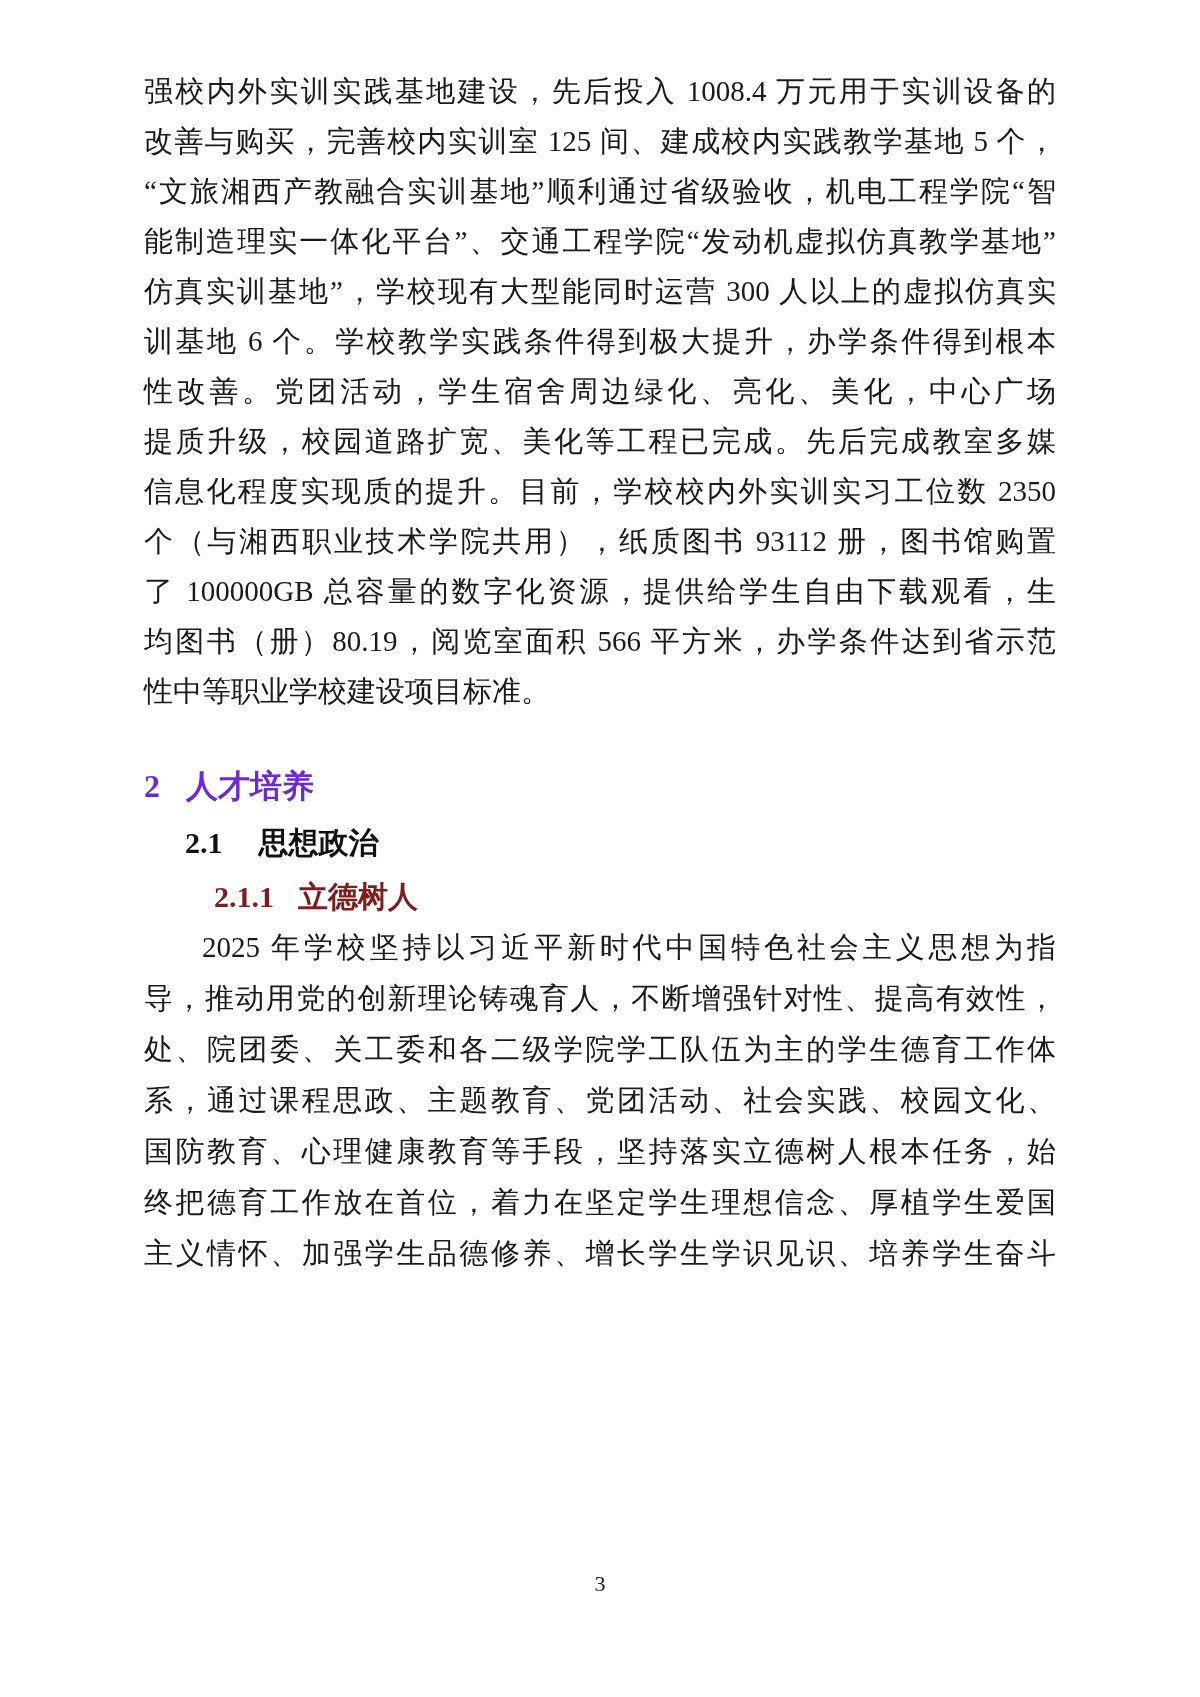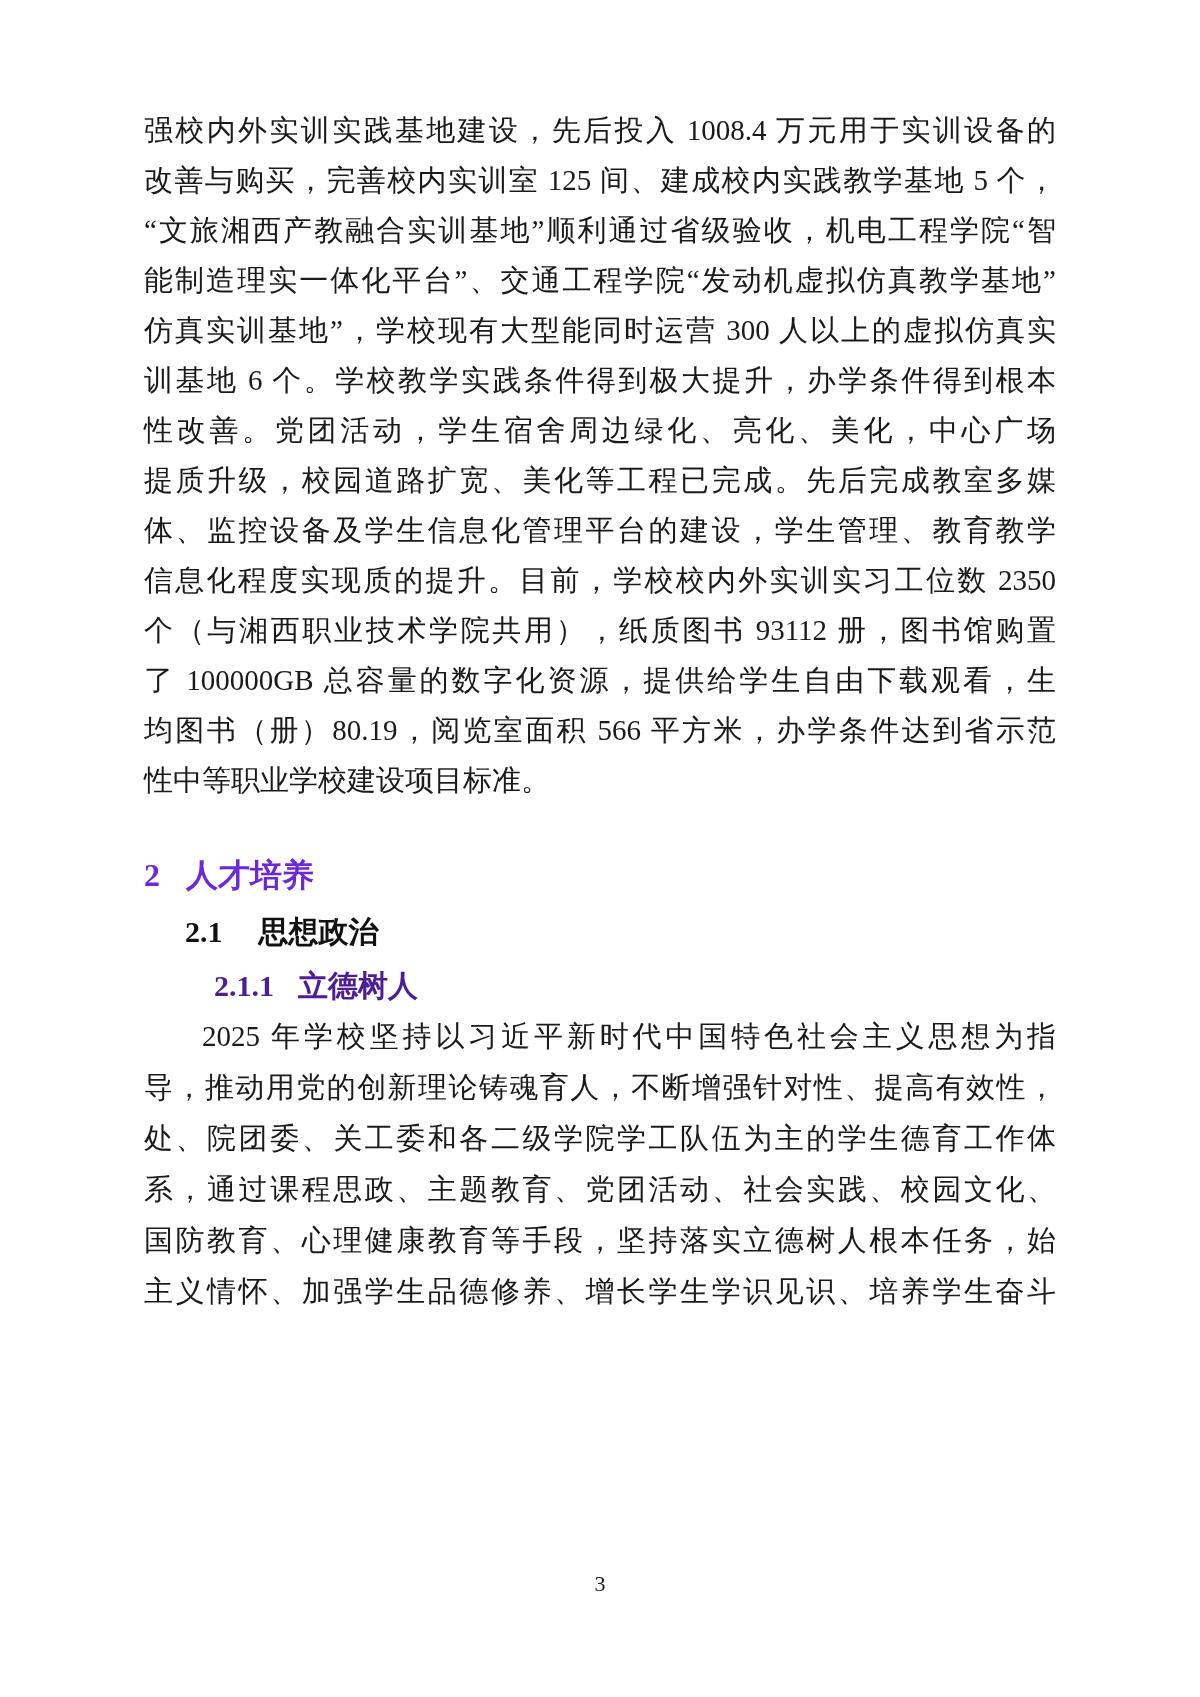--- a/index.html
+++ b/index.html
@@ -11,21 +11,21 @@
     position: relative;
     width: 1200px;
     height: 1697px;
     background: #ffffff;
     color: #1a1a1a;
     overflow: hidden;
   }
   .content {
     width: 912px;
     margin: 0 auto;
-    padding-top: 105px;
+    padding-top: 66px;
   }
   .para {
     font-family: "Liberation Serif", "DejaVu Serif", serif;
     font-size: 29px;
     color: #1a1a1a;
   }
   .para .line {
     text-align: justify;
     text-align-last: justify;
     text-justify: inter-character;
@@ -67,21 +67,21 @@
     margin-right: 36px;
   }
   .h2 .h-title {
     font-family: "Liberation Sans", "DejaVu Sans", sans-serif;
   }
   .h3 {
     margin: 12px 0 4px 70px;
     font-size: 30px;
     line-height: 42px;
     font-weight: bold;
-    color: #4c1d95;
+    color: #7f1d1d;
   }
   .h3 .h-num {
     font-family: "Liberation Serif", "DejaVu Serif", serif;
     margin-right: 24px;
   }
   .h3 .h-title {
     font-family: "Liberation Sans", "DejaVu Sans", sans-serif;
   }
   .page-number {
     position: absolute;
@@ -102,21 +102,20 @@
 
     <section class="para p1">
         <div class="line">强校内外实训实践基地建设，先后投入 1008.4 万元用于实训设备的</div>
         <div class="line">改善与购买，完善校内实训室 125 间、建成校内实践教学基地 5 个，</div>
         <div class="line">“文旅湘西产教融合实训基地”顺利通过省级验收，机电工程学院“智</div>
         <div class="line">能制造理实一体化平台”、交通工程学院“发动机虚拟仿真教学基地”</div>
         <div class="line">仿真实训基地”，学校现有大型能同时运营 300 人以上的虚拟仿真实</div>
         <div class="line">训基地 6 个。学校教学实践条件得到极大提升，办学条件得到根本</div>
         <div class="line">性改善。党团活动，学生宿舍周边绿化、亮化、美化，中心广场</div>
         <div class="line">提质升级，校园道路扩宽、美化等工程已完成。先后完成教室多媒</div>
-        <div class="line">体、监控设备及学生信息化管理平台的建设，学生管理、教育教学</div>
         <div class="line">信息化程度实现质的提升。目前，学校校内外实训实习工位数 2350</div>
         <div class="line">个（与湘西职业技术学院共用），纸质图书 93112 册，图书馆购置</div>
         <div class="line">了 100000GB 总容量的数字化资源，提供给学生自由下载观看，生</div>
         <div class="line">均图书（册）80.19，阅览室面积 566 平方米，办学条件达到省示范</div>
         <div class="line">性中等职业学校建设项目标准。</div>
       </section>
 
     <h1 class="h1">
       <span class="h-num">2</span><span class="h-title">人才培养</span>
     </h1>
@@ -128,19 +127,20 @@
     <h3 class="h3">
       <span class="h-num">2.1.1</span><span class="h-title">立德树人</span>
     </h3>
 
     <section class="para p2">
         <div class="line">2025 年学校坚持以习近平新时代中国特色社会主义思想为指</div>
         <div class="line">导，推动用党的创新理论铸魂育人，不断增强针对性、提高有效性，</div>
         <div class="line">处、院团委、关工委和各二级学院学工队伍为主的学生德育工作体</div>
         <div class="line">系，通过课程思政、主题教育、党团活动、社会实践、校园文化、</div>
         <div class="line">国防教育、心理健康教育等手段，坚持落实立德树人根本任务，始</div>
+        <div class="line">终把德育工作放在首位，着力在坚定学生理想信念、厚植学生爱国</div>
         <div class="line">主义情怀、加强学生品德修养、增长学生学识见识、培养学生奋斗</div>
       </section>
 
   </main>
 
   <footer class="page-number">3</footer>
 </div>
 
 </body></html>

